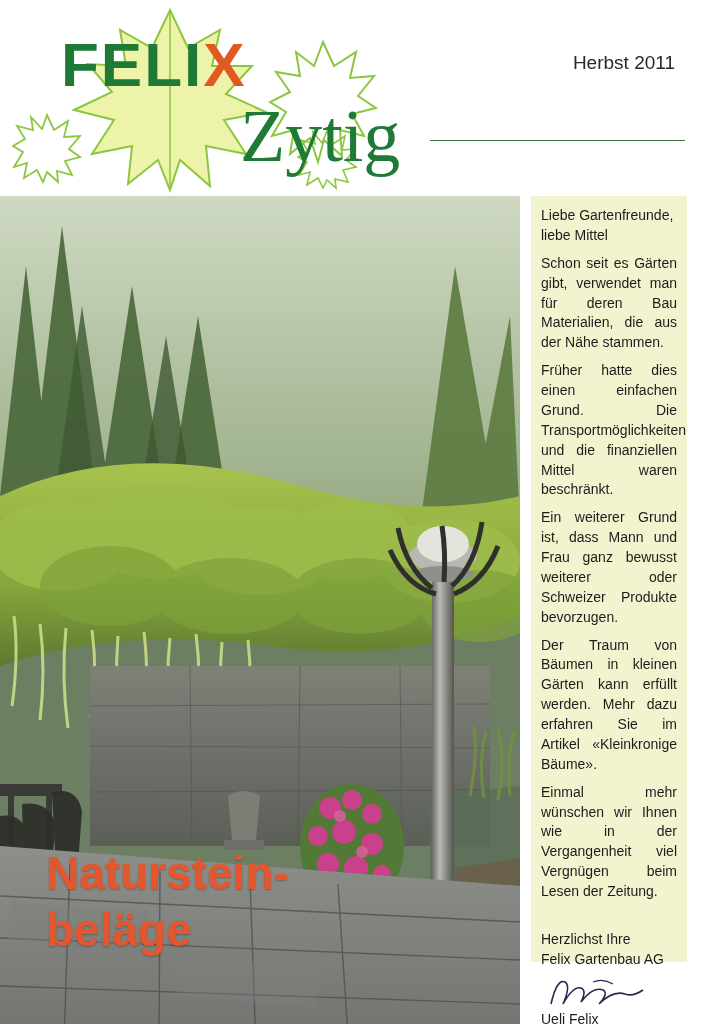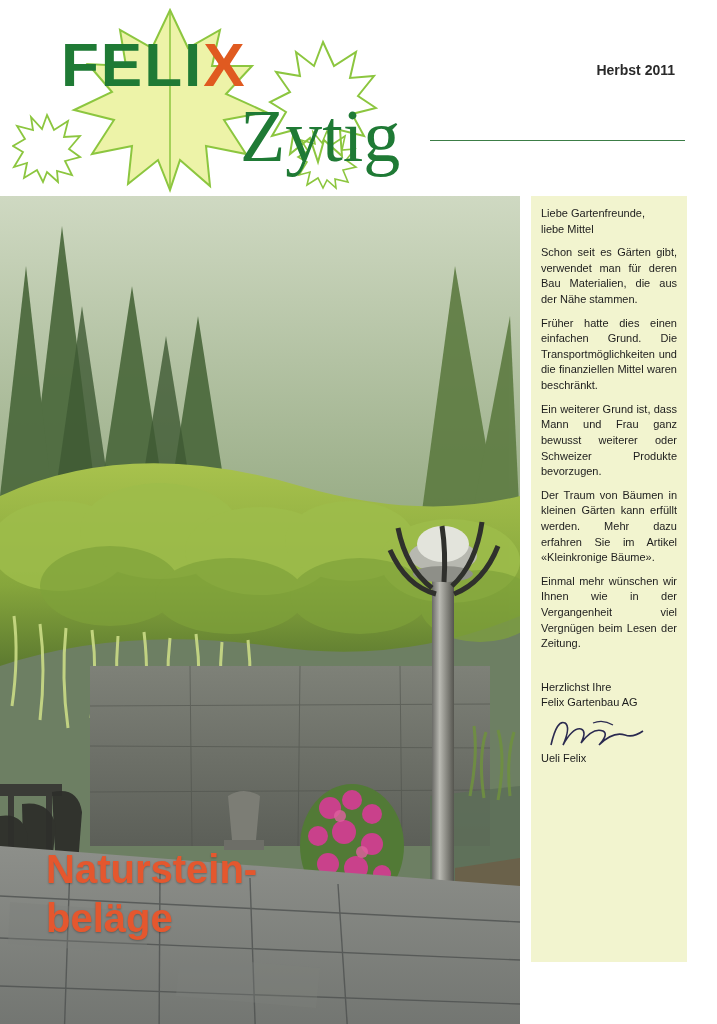--- a/index.html
+++ b/index.html
@@ -51,25 +51,24 @@
     font-size: 74px;
     color: #1f7a35;
     font-family: "Liberation Serif", serif;
     font-weight: normal;
     line-height: 1;
   }
 
   #issue-date {
     position: absolute;
     right: 42px;
-    top: 62px;
-    font-size: 14px;
+    top: 52px;
+    font-size: 19px;
     color: #2a2a2a;
     font-family: "Liberation Sans", sans-serif;
-    font-weight: bold;
   }
 
   #header-rule {
     position: absolute;
     left: 430px;
     top: 140px;
     width: 255px;
     height: 1px;
     background: #3c7d46;
   }
@@ -86,39 +85,39 @@
   }
   #photo-svg { display: block; width: 520px; height: 828px; }
 
   
   #headline {
     position: absolute;
     left: 46px;
     top: 845px;
     width: 420px;
     color: #e4572e;
-    font-size: 40px;
+    font-size: 46px;
     font-weight: bold;
     line-height: 1.23;
     font-family: "Liberation Sans", sans-serif;
     text-shadow: 0 1px 2px rgba(0,0,0,0.25);
   }
   #headline .l2 { display: block; }
 
   
   #editorial {
     position: absolute;
     left: 531px;
     top: 196px;
     width: 156px;
     height: 766px;
     background: #f2f4cf;
     padding: 10px 10px 10px 10px;
     box-sizing: border-box;
-    font-size: 11px;
+    font-size: 14px;
     line-height: 1.42;
     color: #1c1c1c;
     text-align: justify;
     font-family: "Liberation Sans", sans-serif;
   }
   #editorial p {
     margin: 0 0 8px 0;
   }
   #editorial p.salutation { text-align: left; }
   #editorial p.signoff { text-align: left; margin-top: 28px; margin-bottom: 4px; }

